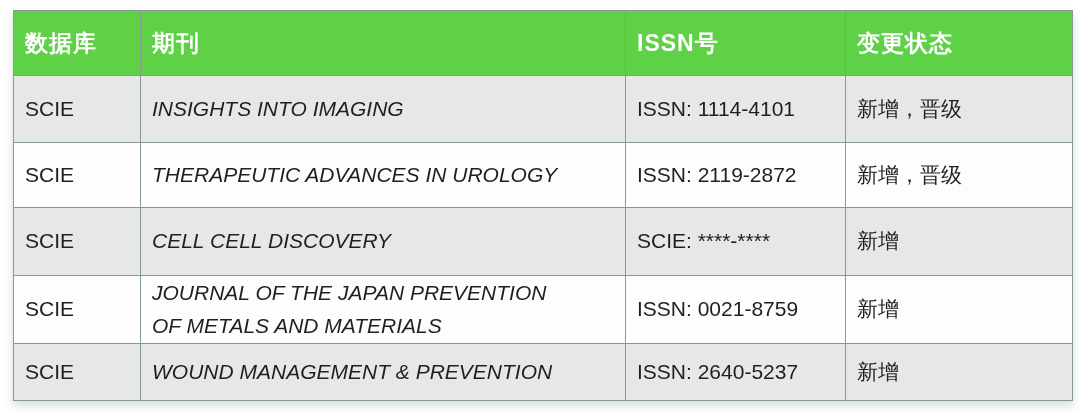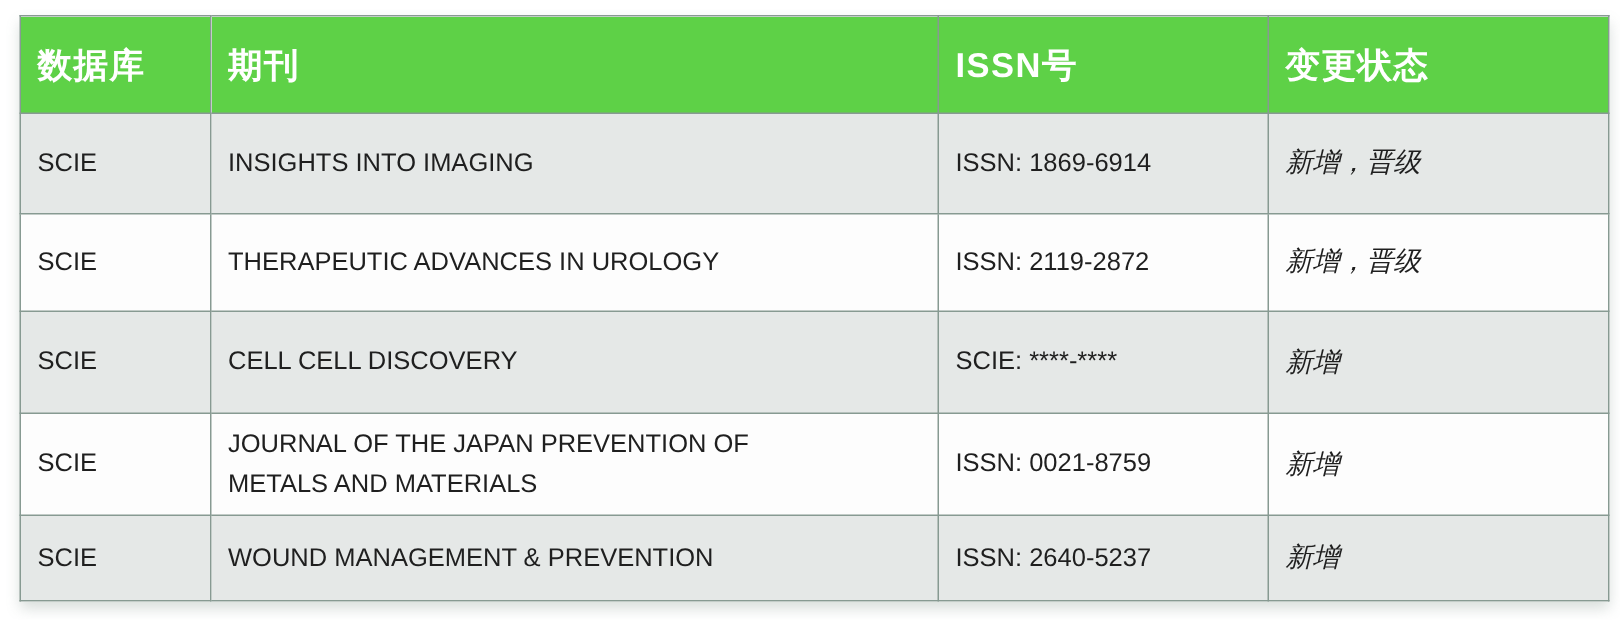--- a/index.html
+++ b/index.html
@@ -52,33 +52,33 @@
 
   thead th {
     background: var(--header-bg);
     color: var(--header-text);
     font-size: 23px;
     font-weight: bold;
     letter-spacing: 1px;
   }
   tbody td {
     color: var(--body-text);
-    font-size: 17px;
+    font-size: 21px;
     line-height: 1.55;
   }
   tbody tr:nth-child(odd) td { background: var(--row-alt-bg); }
   tbody tr:nth-child(even) td { background: var(--row-bg); }
 
   col.c-db     { width: 127px; }
   col.c-journal{ width: 485px; }
   col.c-issn   { width: 220px; }
   col.c-status { width: 227px; }
 
-  td.cell-journal { padding-right: 56px; }
-  td.cell-status  { font-size: 18px; font-style: italic; }
+  td.cell-journal { padding-right: 56px; font-style: italic; }
+  td.cell-status  { font-size: 21px; }
 </style>
 </head>
 <body>
 
 <div class="page">
   <table class="journal-table">
     <colgroup>
       <col class="c-db">
       <col class="c-journal">
       <col class="c-issn">
@@ -89,21 +89,21 @@
         <th>数据库</th>
         <th>期刊</th>
         <th>ISSN号</th>
         <th>变更状态</th>
       </tr>
     </thead>
     <tbody>
       <tr>
         <td class="cell-db">SCIE</td>
         <td class="cell-journal">INSIGHTS INTO IMAGING</td>
-        <td class="cell-issn">ISSN: 1869-6914</td>
+        <td class="cell-issn">ISSN: 1114-4101</td>
         <td class="cell-status">新增，晋级</td>
       </tr>
       <tr>
         <td class="cell-db">SCIE</td>
         <td class="cell-journal">THERAPEUTIC ADVANCES IN UROLOGY</td>
         <td class="cell-issn">ISSN: 2119-2872</td>
         <td class="cell-status">新增，晋级</td>
       </tr>
       <tr>
         <td class="cell-db">SCIE</td>

